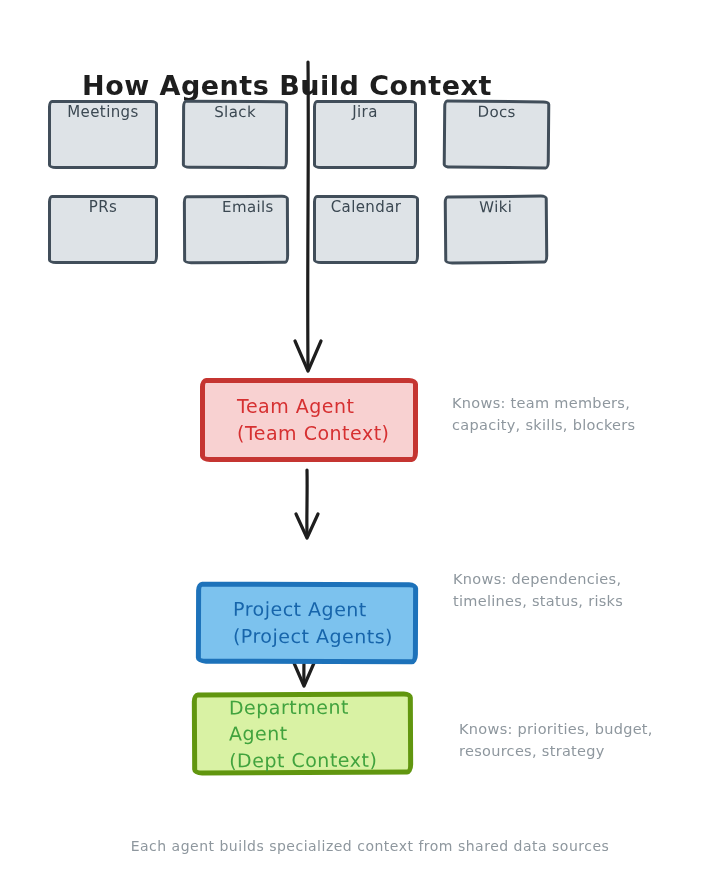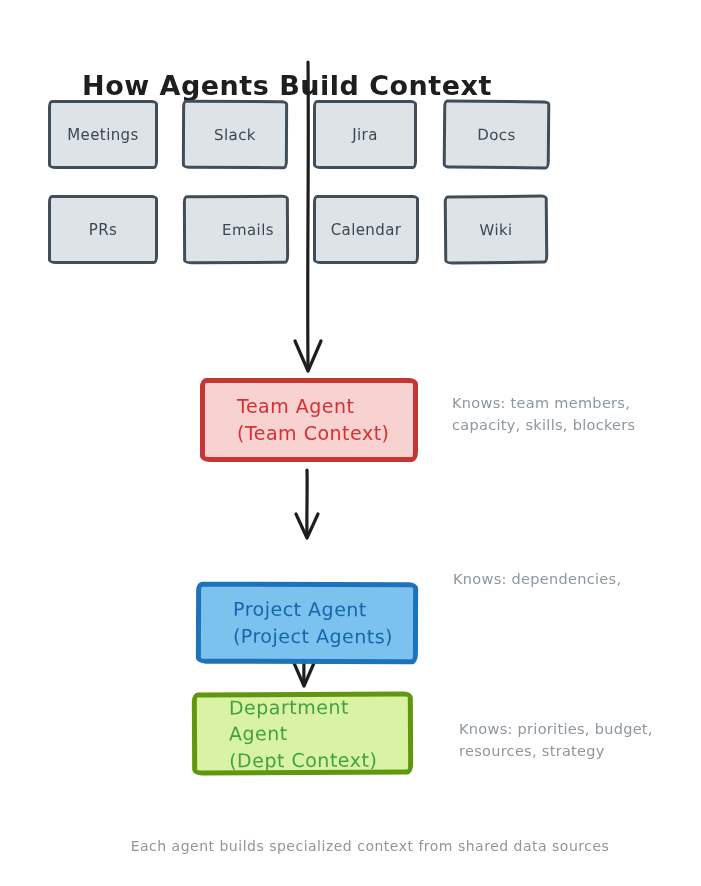--- a/index.html
+++ b/index.html
@@ -16,21 +16,21 @@
   }
   .title{
     position:absolute;left:57px;top:22px;width:460px;text-align:center;
     font-size:27px;font-weight:700;letter-spacing:.5px;color:var(--ink);margin-top:48px;
   }
   .src-box{
     position:absolute;height:69px;
     background:var(--source-fill);
     border:3px solid var(--source-border);
     border-radius:4px 7px 4px 8px / 7px 4px 8px 4px;
-    display:flex;align-items:center;justify-content:center;
+    display:flex;justify-content:center;
     font-size:15px;letter-spacing:.4px;color:var(--source-text);
   }
   .src-meetings{left:48px;top:100px;width:110px;}
   .src-slack{left:182px;top:100px;width:106px;transform:rotate(.25deg);}
   .src-jira{left:313px;top:100px;width:104px;}
   .src-docs{left:443px;top:100px;width:107px;transform:rotate(.5deg);}
   .src-prs{left:48px;top:195px;width:110px;}
   .src-emails{left:183px;top:195px;width:106px;transform:rotate(-.25deg);padding-left:24px;}
   .src-calendar{left:313px;top:195px;width:106px;}
   .src-wiki{left:444px;top:195px;width:104px;transform:rotate(-.5deg);}
@@ -121,20 +121,21 @@
     <div>Knows: team members,</div>
     <div>capacity, skills, blockers</div>
   </div>
 
   <div class="agent-box agent-project" style="--agent-fill: #7cc2ee; --agent-border: #1d72ba; --agent-text: #1765ab;">
     <span>Project Agent</span>
     <span>(Project Agents)</span>
   </div>
   <div class="note note-project">
     <div>Knows: dependencies,</div>
+    <div>timelines, status, risks</div>
   </div>
 
   <div class="agent-box agent-dept" style="--agent-fill: #d9f2a4; --agent-border: #61960f; --agent-text: #41a33e;">
     <span>Department Agent</span>
     <span>(Dept Context)</span>
   </div>
   <div class="note note-dept">
     <div>Knows: priorities, budget,</div>
     <div>resources, strategy</div>
   </div>

